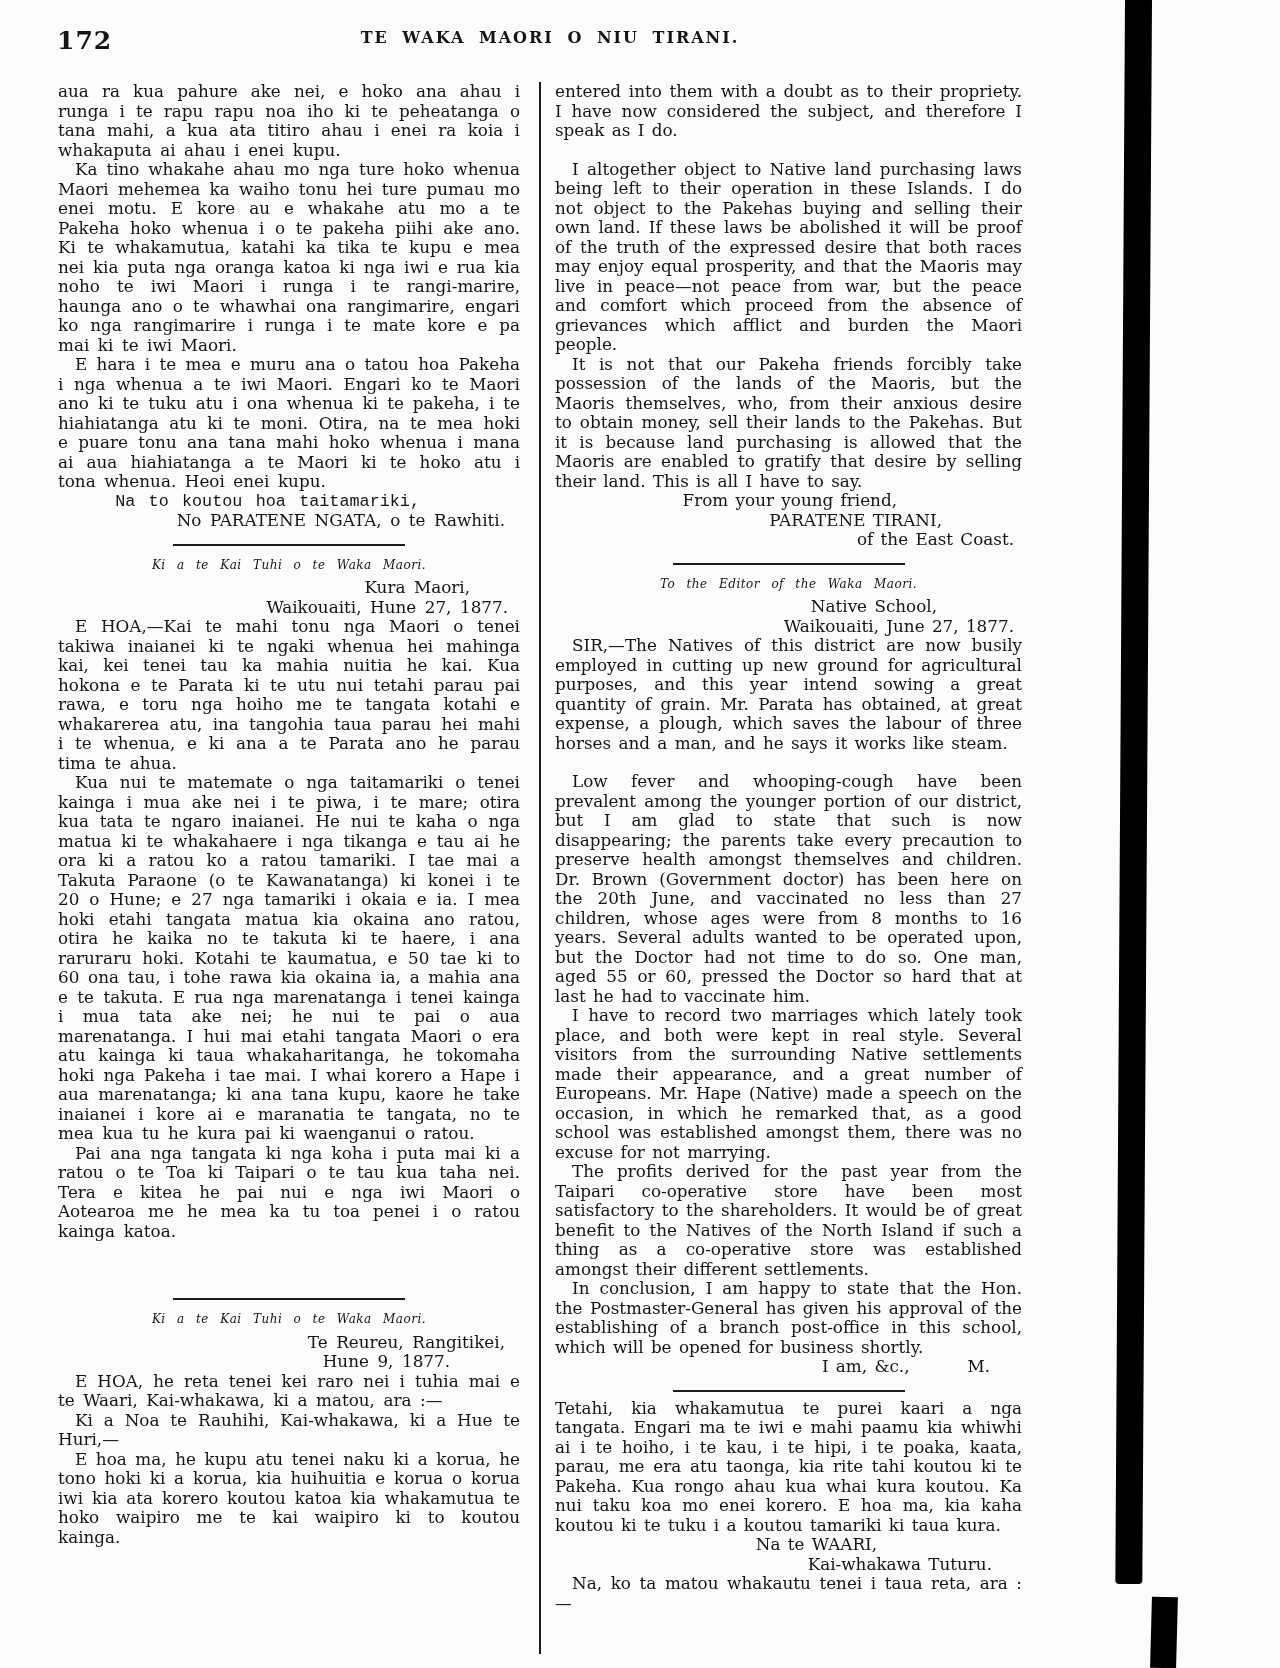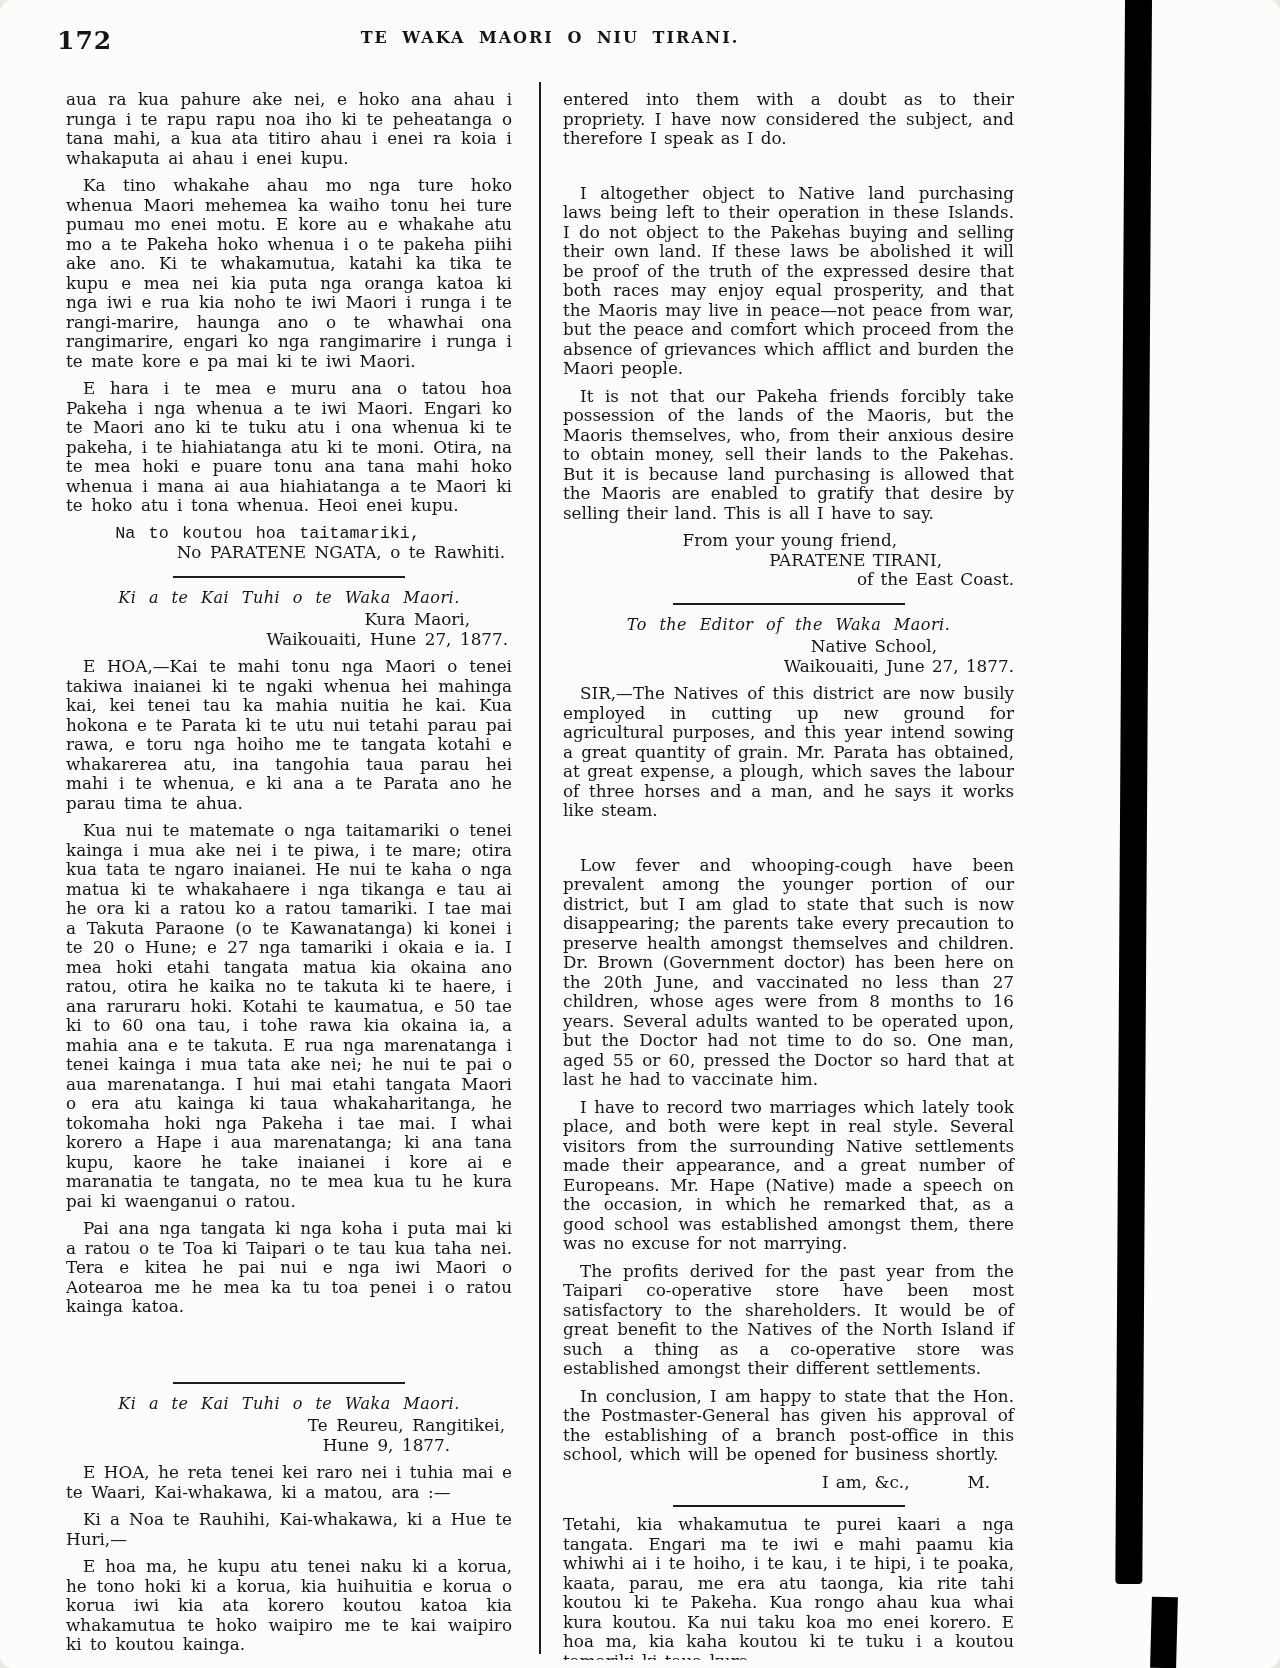--- a/index.html
+++ b/index.html
@@ -4,21 +4,20 @@
 <style>
   html,body{margin:0;padding:0;background:#e8e8e4;}
   .page{
     position:relative;
     width:1280px;height:1668px;
     margin:0 auto;
     background:#fcfcfa;
     color:#151515;
     font-family:"DejaVu Serif", serif;
     overflow:hidden;
-    border-radius:13px;
   }
   .page-number{
     position:absolute;left:57px;top:26px;
     font-size:25px;font-weight:bold;letter-spacing:1px;
   }
   .masthead{
     position:absolute;left:0;top:28px;width:1100px;
     text-align:center;
     font-size:16px;font-weight:bold;letter-spacing:2px;
     word-spacing:6px;
@@ -34,21 +33,21 @@
     text-align:justify;
   }
   .col-left{width:462px;word-spacing:3.2px;}
   .col-right{width:467px;word-spacing:2px;}
   .col-divider{
     width:2px;height:1572px;
     background:#1e1e1e;
     margin-left:19px;margin-right:14px;
     flex:none;
   }
-  .para{margin:8px;}
+  .para{margin:0;}
   .ind{text-indent:17px;}
   .noind{text-indent:0;}
   .sig{text-align:right;}
   .dateline{text-align:right;}
   .pr8{padding-right:8px;}
   .pr12{padding-right:12px;}
   .pr15{padding-right:15px;}
   .pr30{padding-right:30px;}
   .pr50{padding-right:50px;}
   .pr70{padding-right:70px;}
@@ -58,21 +57,21 @@
   .pr125{padding-right:125px;}
   .pr145{padding-right:145px;}
   .rule{
     width:232px;height:0;
     border-top:2px solid #1c1c1c;
     margin:13px auto 7px auto;
   }
   .letter-heading{
     text-align:center;
     font-style:italic;
-    font-size:16px;
+    font-size:12px;
     letter-spacing:0.5px;
     word-spacing:7px;
     margin:10px 0 3px 0;
     text-indent:0;
   }
   .gap-sm{height:19px;}
   .gap-lg{height:44px;}
   .closing-row{text-align:right;}
   .closing-initial{display:inline-block;margin-left:58px;margin-right:32px;}
   .scan-bar{

